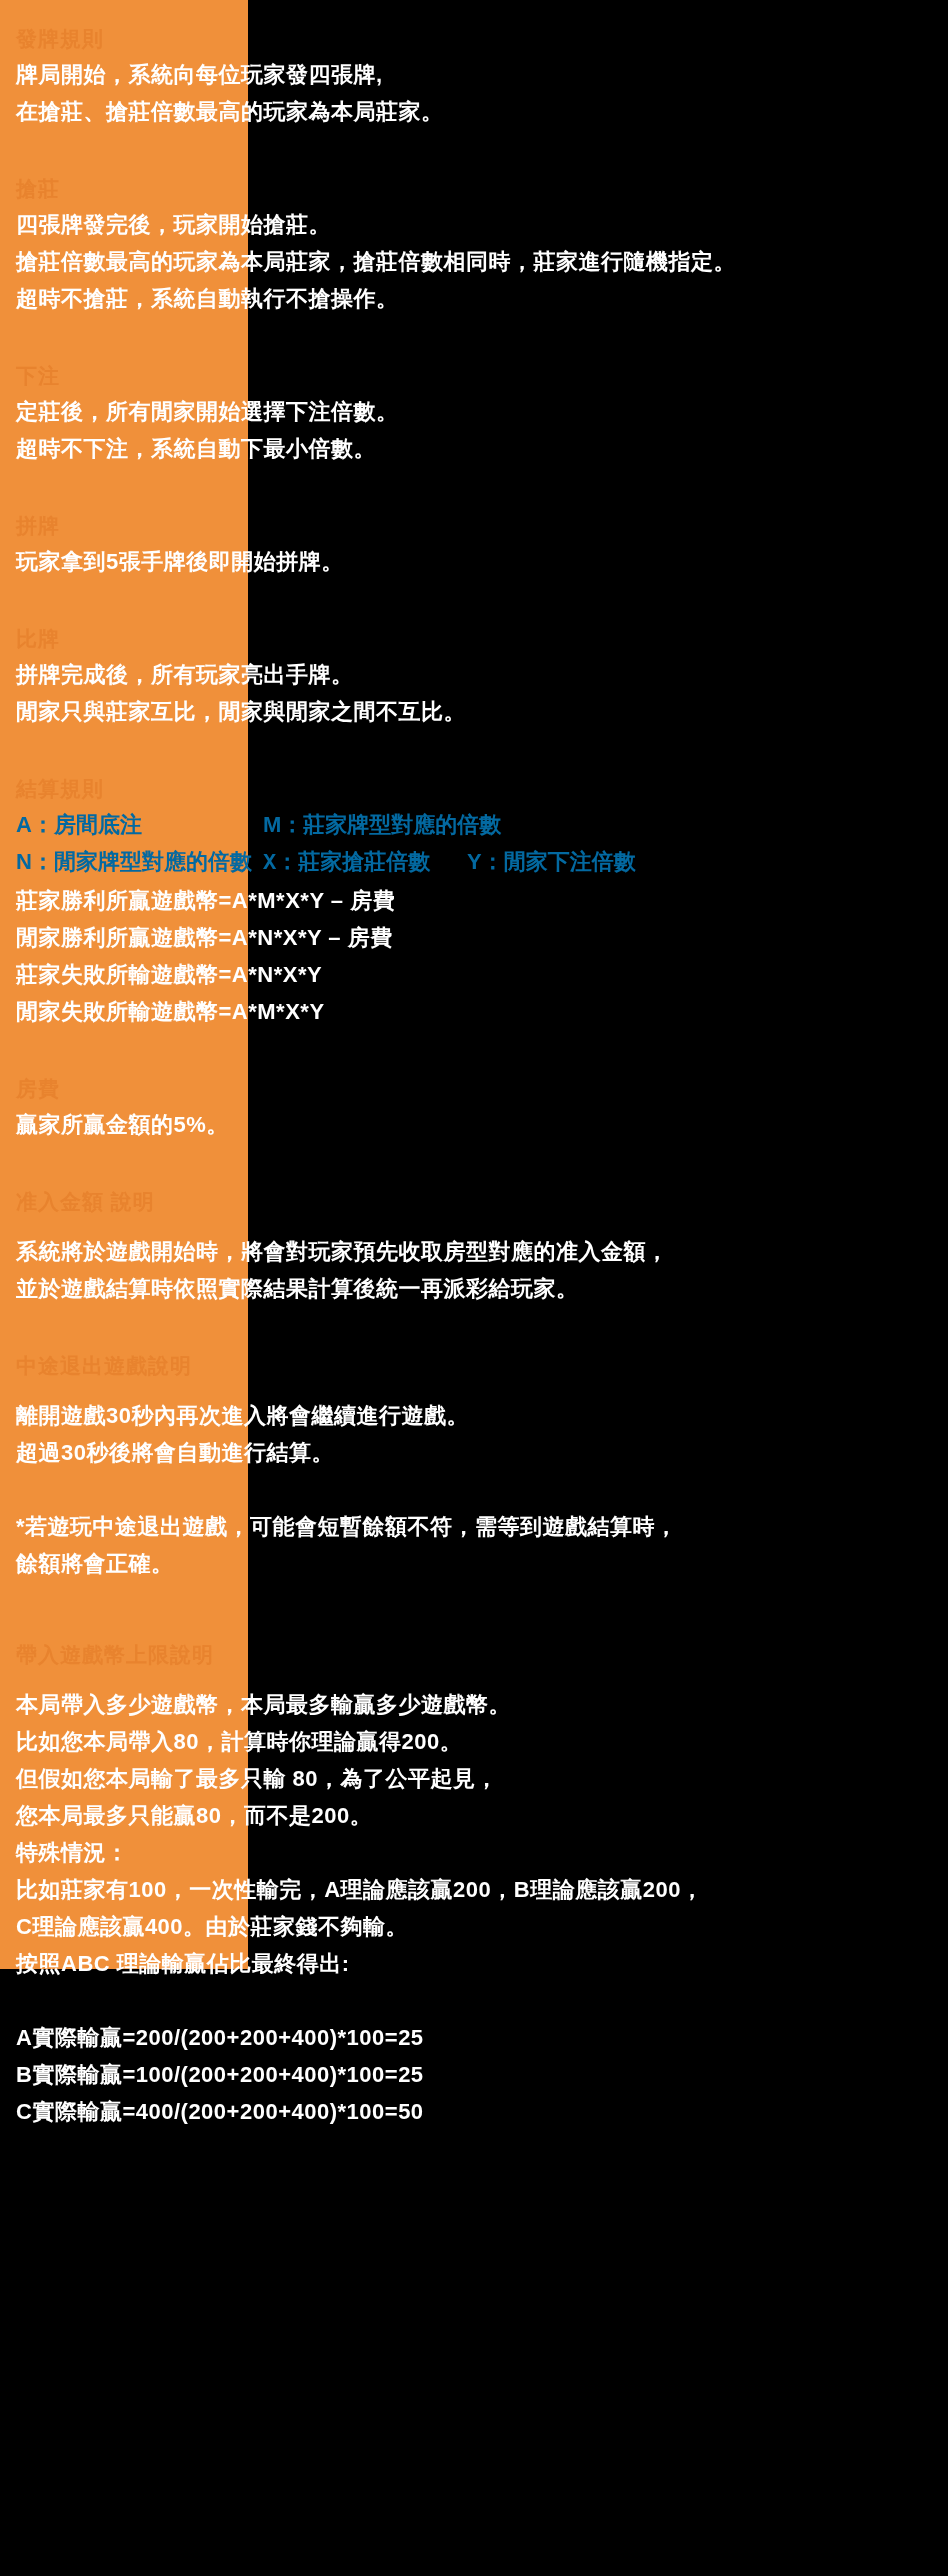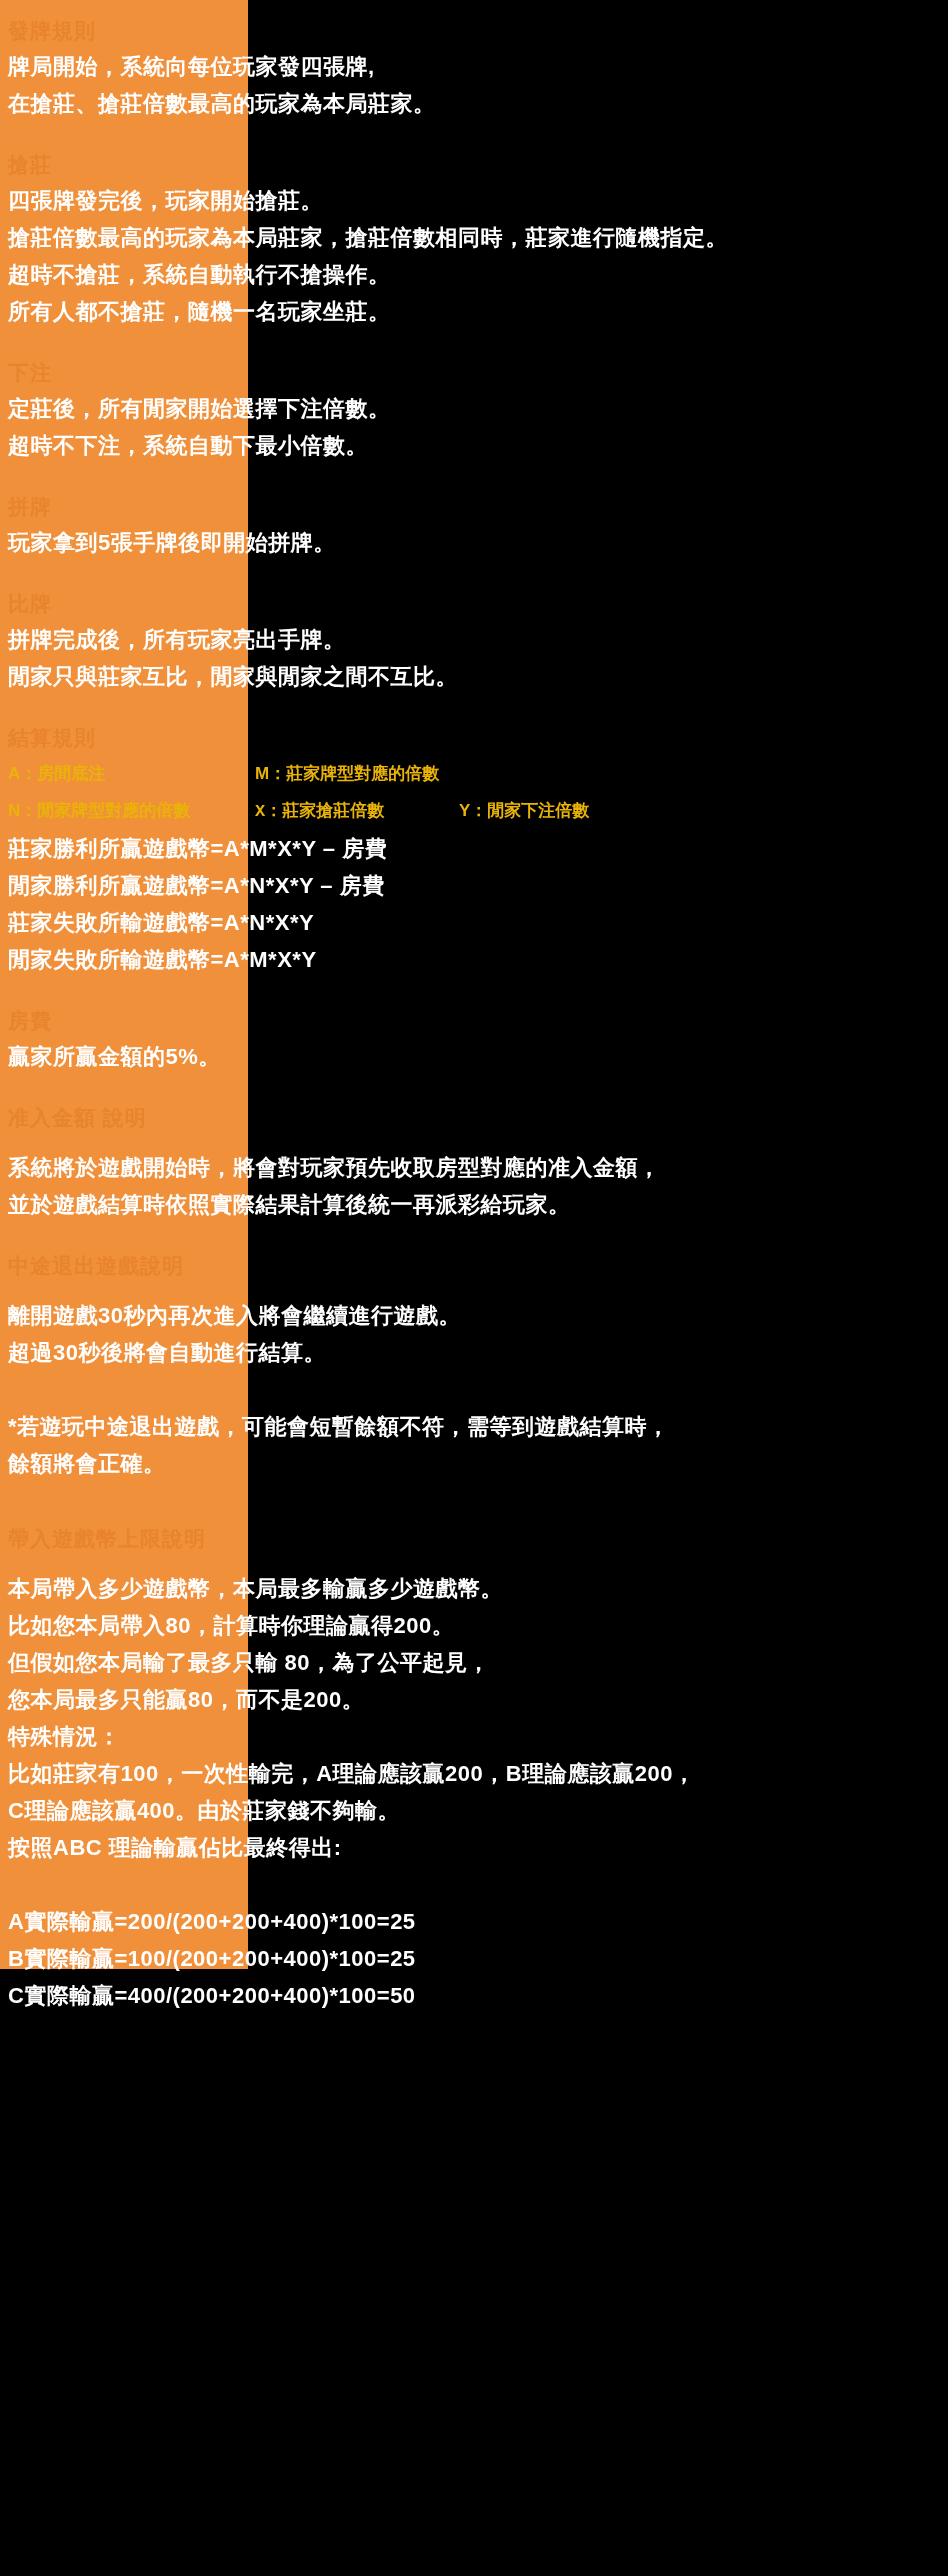--- a/index.html
+++ b/index.html
@@ -23,21 +23,21 @@
     height: 1969px;
     background: #F0903A;
     z-index: 0;
   }
   .content {
     position: relative;
     z-index: 2;
     padding: 0 8px;
   }
   .section {
-    margin: 0;
+    margin: 8px;
   }
   .section-title {
     color: #E8832E;
     font-size: 21px;
     font-weight: bold;
     line-height: 34px;
     letter-spacing: 1px;
     margin: 0;
     padding: 0;
     white-space: nowrap;
@@ -50,22 +50,22 @@
     letter-spacing: 0.5px;
     margin: 0;
     padding: 0;
     white-space: nowrap;
   }
   .spacer-sm { height: 14px; }
   .spacer-md { height: 26px; }
   .spacer-lg { height: 40px; }
   .formula-row {
     display: block;
-    color: #eab308;
-    font-size: 17px;
+    color: #0369a1;
+    font-size: 22px;
     font-weight: bold;
     line-height: 37px;
     white-space: nowrap;
   }
   .formula-row .cell {
     display: inline-block;
   }
   .c1 { width: 247px; }
   .c2 { width: 299px; }
   .c3 { width: 204px; font-family: Liberation Mono, monospace; }
@@ -86,21 +86,20 @@
     <div class="line">在搶莊、搶莊倍數最高的玩家為本局莊家。</div>
   </div>
 
   <div class="spacer-md"></div>
 
   <div class="section">
     <div class="section-title">搶莊</div>
     <div class="line">四張牌發完後，玩家開始搶莊。</div>
     <div class="line">搶莊倍數最高的玩家為本局莊家，搶莊倍數相同時，莊家進行隨機指定。</div>
     <div class="line">超時不搶莊，系統自動執行不搶操作。</div>
-    <div class="line">所有人都不搶莊，隨機一名玩家坐莊。</div>
   </div>
 
   <div class="spacer-md"></div>
 
   <div class="section">
     <div class="section-title">下注</div>
     <div class="line">定莊後，所有閒家開始選擇下注倍數。</div>
     <div class="line">超時不下注，系統自動下最小倍數。</div>
   </div>
 

